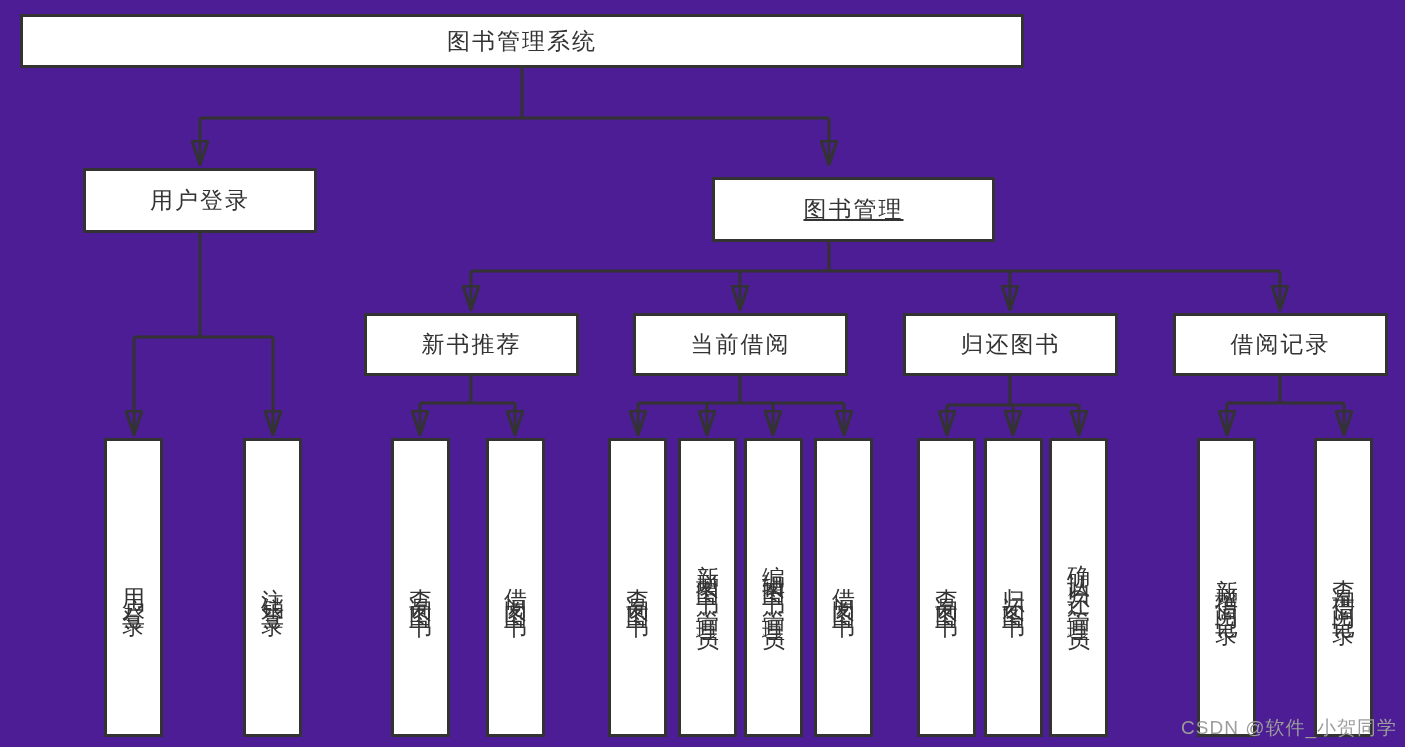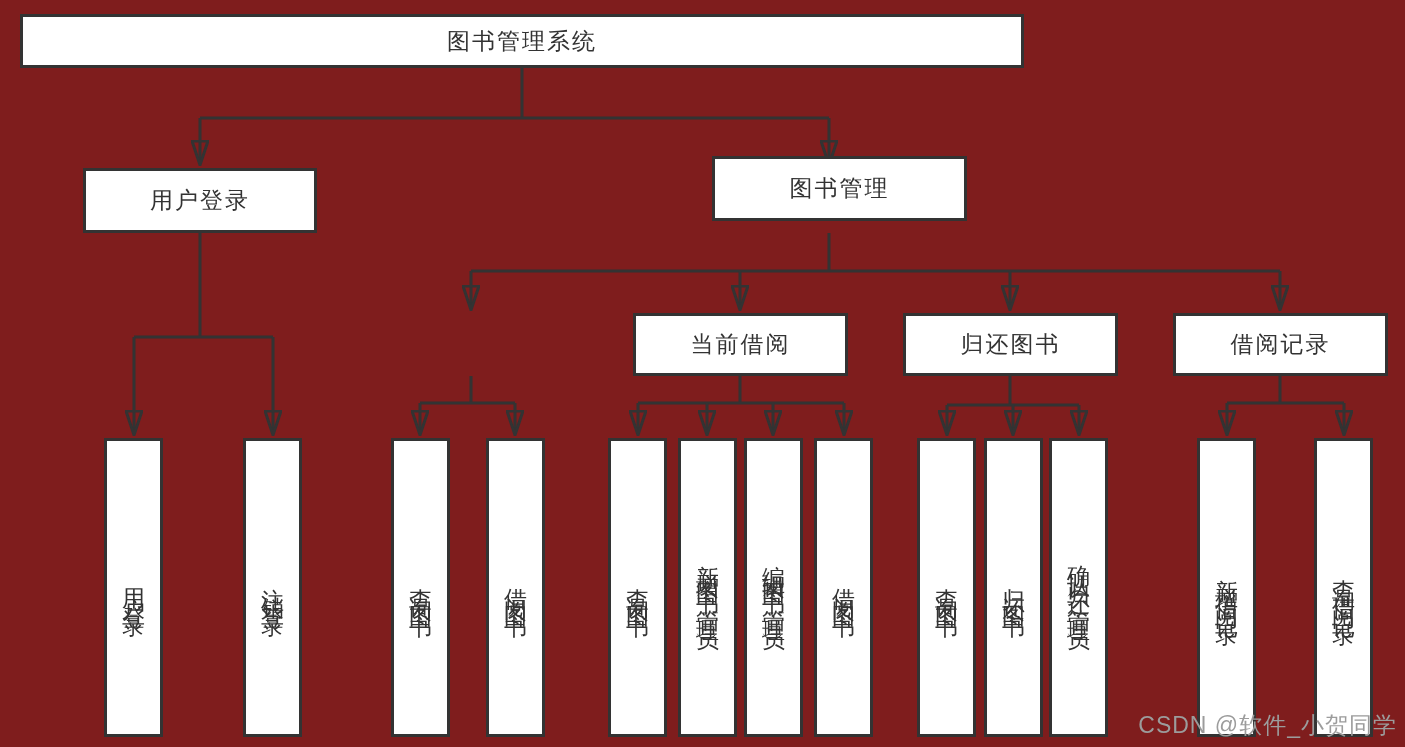--- a/index.html
+++ b/index.html
@@ -2,21 +2,21 @@
 <html lang="zh"><head>
 <meta charset="utf-8">
 <style>
   * { box-sizing: border-box; margin: 0; padding: 0; }
   html, body { background: #ffffff; }
   body { font-family: "Liberation Sans", "DejaVu Sans", sans-serif; }
   .canvas {
     position: relative;
     width: 1405px;
     height: 747px;
-    background: #7f1d1d;
+    background: #4c1d95;
     overflow: hidden;
   }
   svg.wires {
     position: absolute;
     inset: 0;
     pointer-events: none;
   }
   svg.wires path {
     stroke: #333333;
     stroke-width: 3;
@@ -55,21 +55,21 @@
     font-size: 23px;
     line-height: 1;
     letter-spacing: 9px;
     color: #333333;
     max-height: 290px;
   }
   .watermark {
     position: absolute;
     right: 8px;
     bottom: 6px;
-    font-size: 23px;
+    font-size: 19px;
     color: #9c9c9c;
     letter-spacing: 1px;
     z-index: 10;
     white-space: nowrap;
   }
 </style>
 </head>
 <body>
 
 <div class="canvas">
@@ -136,24 +136,27 @@
     </g>
   </svg>
 
   <div class="node" style="left:20px; top:14px; width:1004px; height:54px;">
     <span class="hlabel">图书管理系统</span>
   </div>
 
   <div class="node" style="left:83px; top:168px; width:234px; height:65px;">
     <span class="hlabel">用户登录</span>
   </div>
-  <div class="node" style="left:712px; top:156px; width:255px; height:65px;">
+  <div class="node" style="left:712px; top:177px; width:283px; height:65px;text-decoration:underline;">
     <span class="hlabel">图书管理</span>
   </div>
 
+  <div class="node" style="left:364px; top:313px; width:215px; height:63px;">
+    <span class="hlabel">新书推荐</span>
+  </div>
   <div class="node" style="left:633px; top:313px; width:215px; height:63px;">
     <span class="hlabel">当前借阅</span>
   </div>
   <div class="node" style="left:903px; top:313px; width:215px; height:63px;">
     <span class="hlabel">归还图书</span>
   </div>
   <div class="node" style="left:1173px; top:313px; width:215px; height:63px;">
     <span class="hlabel">借阅记录</span>
   </div>
 

